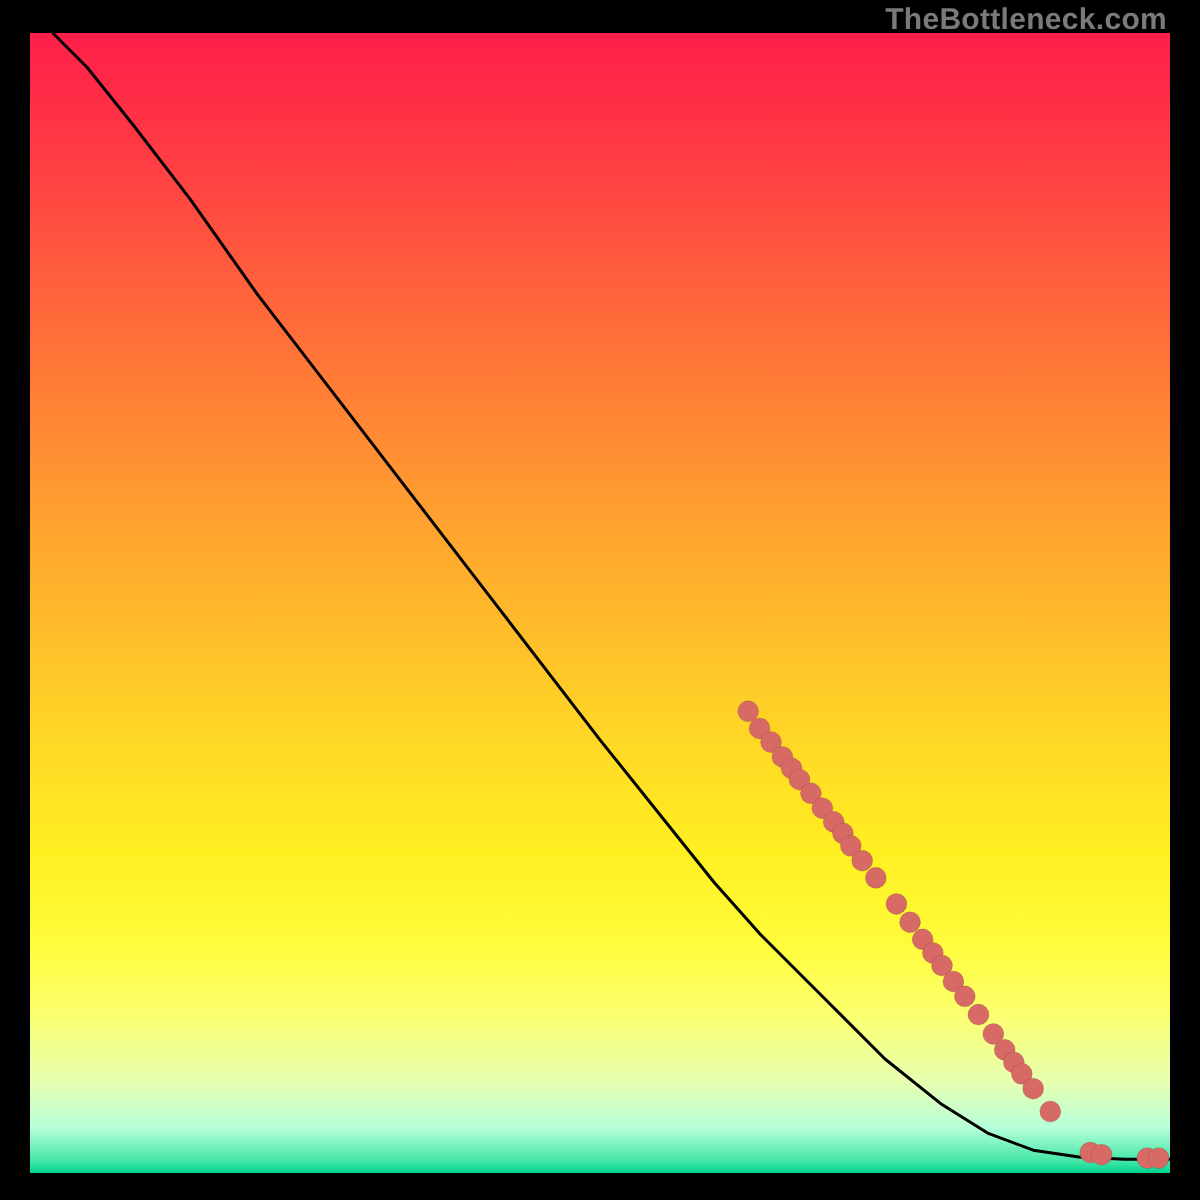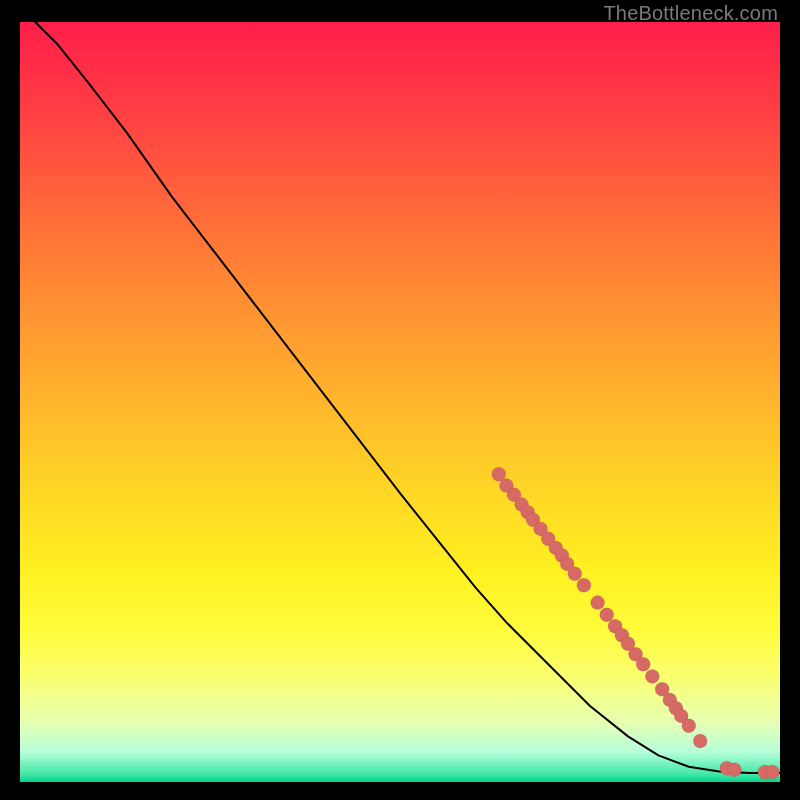--- a/index.html
+++ b/index.html
@@ -41,21 +41,21 @@
       #42e6a6 99%,
       #00d38f 100%
     );
   }
   .watermark {
     position: absolute;
     top: 2px;
     right: 22px;
     color: #7a7a7a;
     font-size: 20px;
-    font-weight: 400;
+    font-weight: 700;
     letter-spacing: 0.2px;
     user-select: none;
   }
   svg.overlay {
     position: absolute;
     left: 0;
     top: 0;
     width: 760px;
     height: 760px;
     overflow: visible;

